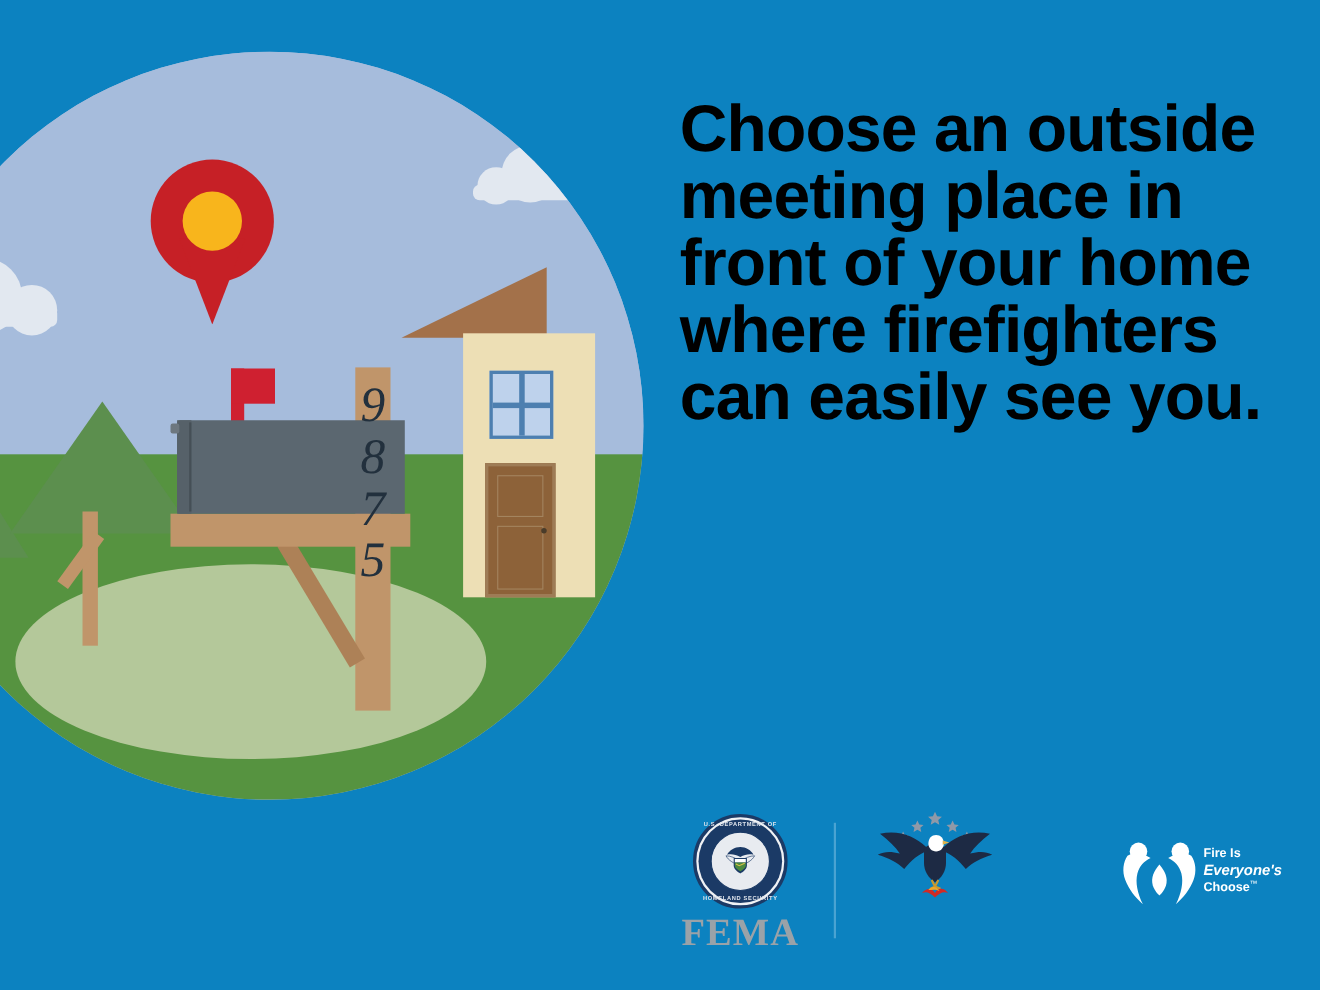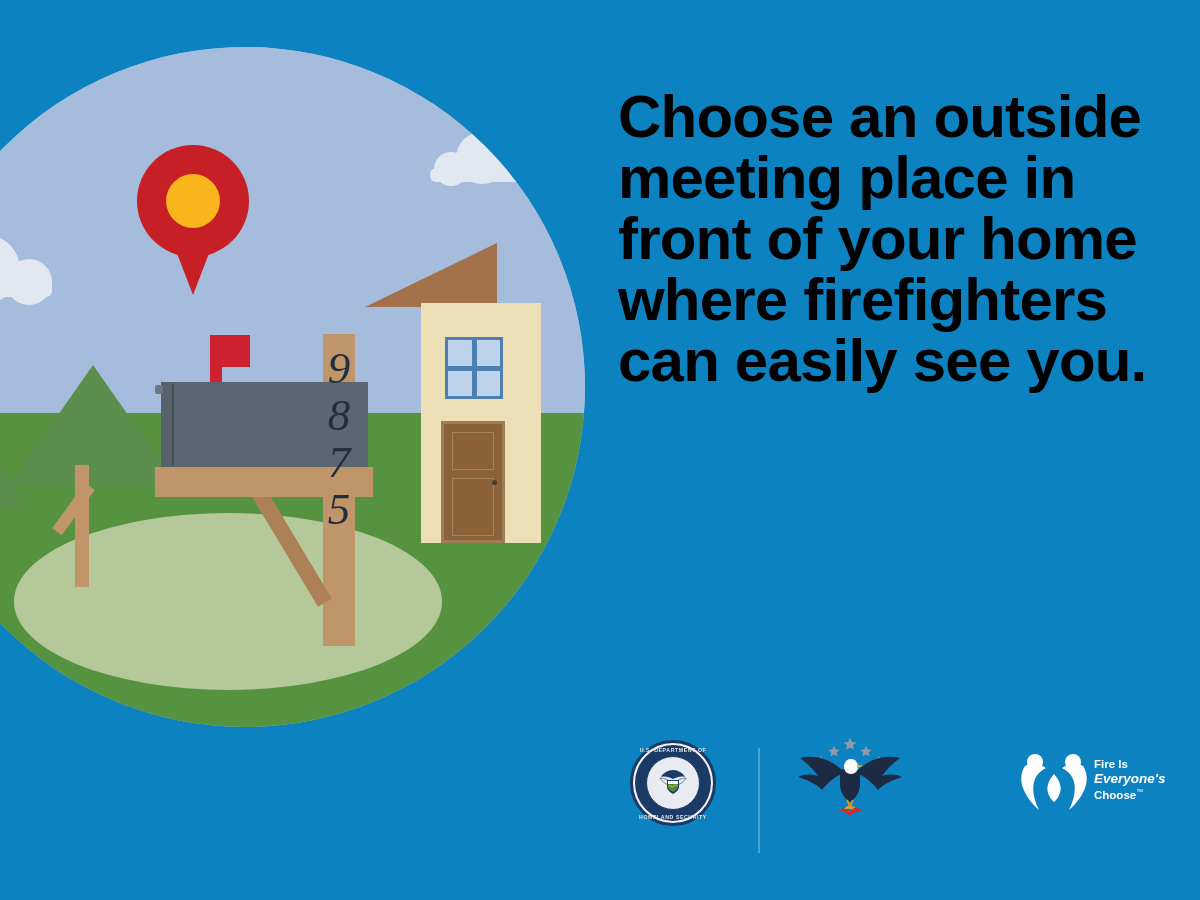--- a/index.html
+++ b/index.html
@@ -185,21 +185,21 @@
   
   #usfa-logo { position:absolute; left:790px; top:8px; width:120px; height:128px; }
   #usfa-art { position:absolute; left:0; top:0; width:120px; height:82px; }
   #usfa-word {
     position:absolute; left:-6px; top:80px; width:132px;
     text-align:center; color:#ffffff;
     font-size:15.5px; line-height:19px; font-weight:400;
   }
 
   
-  #feef-logo { position:absolute; left:1018px; top:22px; width:150px; height:80px; }
+  #feef-logo { position:absolute; left:1018px; top:34px; width:150px; height:80px; }
   #feef-art { position:absolute; left:0; top:0; width:72px; height:62px; }
   #feef-words {
     position:absolute; left:76px; top:8px; width:76px;
     color:#ffffff; line-height:13.5px;
   }
   #feef-words .l1 { font-size:11.5px; font-weight:bold; }
   #feef-words .l2 { font-size:13.5px; font-weight:bold;font-style:italic; }
   #feef-words .l3 { font-size:11.5px; font-weight:bold; }
   #feef-words .tm { font-size:7px; vertical-align:super; font-weight:normal; }
 </style>
@@ -287,20 +287,21 @@
         <svg viewBox="0 0 30 30" width="30" height="30">
           <path d="M15 2 C10 2 5 5 3 9 C7 8 11 9 15 11 C19 9 23 8 27 9 C25 5 20 2 15 2 Z" fill="#1b3a66"></path>
           <path d="M2 10 C6 10 11 12 15 15 C19 12 24 10 28 10 C26 14 21 17 15 19 C9 17 4 14 2 10 Z" fill="#e8ebf0" stroke="#1b3a66" stroke-width="0.6"></path>
           <path d="M9 12 L21 12 L21 19 C21 23 15 26 15 26 C15 26 9 23 9 19 Z" fill="#1b3a66"></path>
           <path d="M10 13 L20 13 L20 16 L10 16 Z" fill="#ffffff"></path>
           <path d="M10 16 L20 16 L20 19 C20 21.5 15 24 15 24 C15 24 10 21.5 10 19 Z" fill="#4c8a3f"></path>
           <path d="M11 17.5 L14 19 L19 16.8" stroke="#d8c04a" stroke-width="1" fill="none"></path>
         </svg>
       </div>
     </div>
+    <div id="fema-word">FEMA</div>
   </div>
 
   <div id="footer-divider"></div>
 
   <div id="usfa-logo">
     <div id="usfa-art">
       <svg viewBox="0 0 120 82" width="120" height="82">
         <g fill="#8f99a8">
           <path d="M60 2 l1.9 4 4.4.5 -3.3 3 .9 4.3 -3.9-2.2 -3.9 2.2 .9-4.3 -3.3-3 4.4-.5z"></path>
           <path d="M44 10 l1.7 3.5 3.9.4 -2.9 2.7 .8 3.8 -3.5-2 -3.5 2 .8-3.8 -2.9-2.7 3.9-.4z"></path>

